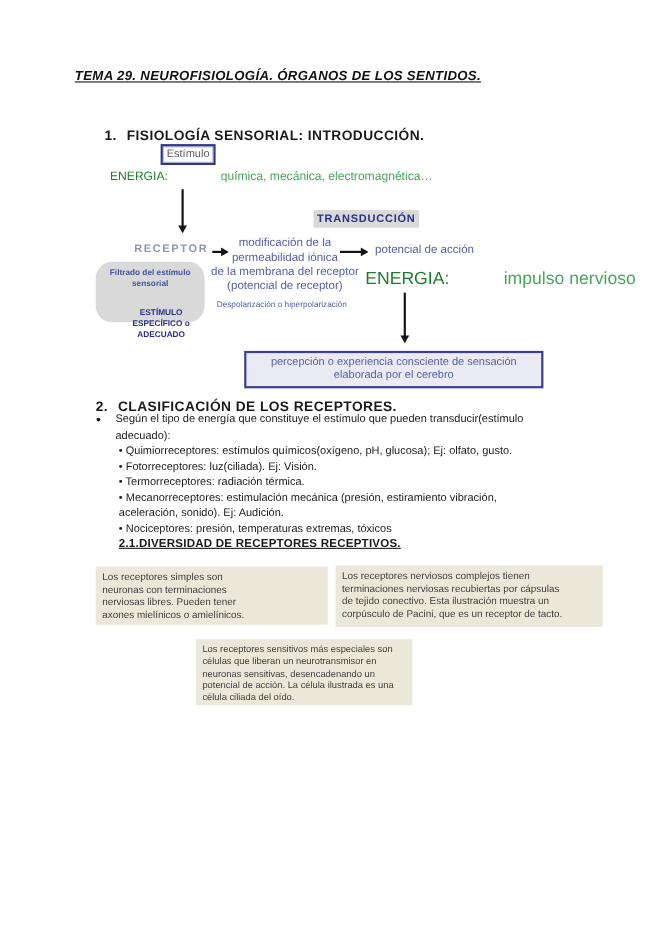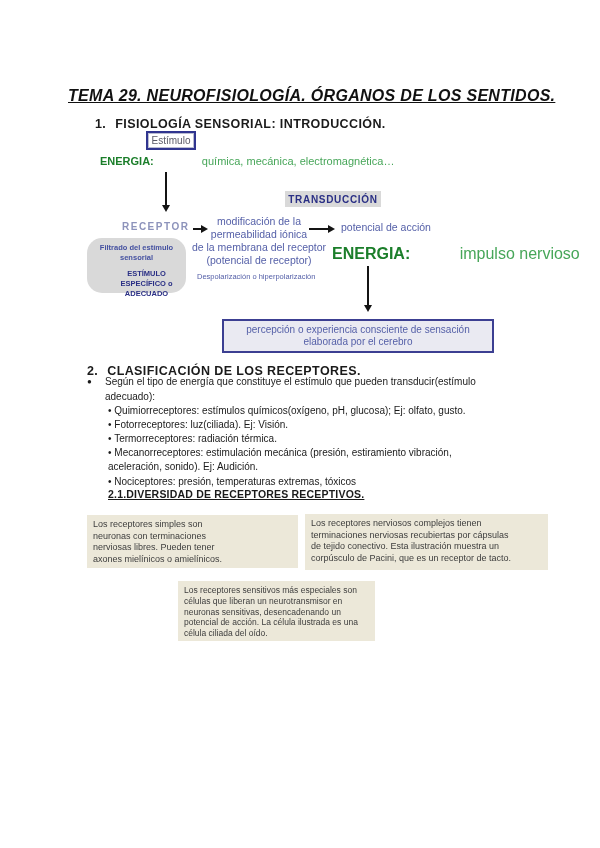--- a/index.html
+++ b/index.html
@@ -1,35 +1,35 @@
 <!DOCTYPE html>
 <html><head>
 <meta charset="utf-8">
 <style>
   * { margin:0; padding:0; box-sizing:border-box; }
   html,body { width:600px; height:848px; background:#ffffff; }
   body { font-family:"Liberation Sans", sans-serif; color:#1a1a1a; position:relative; overflow:hidden; }
   .abs { position:absolute; }
   .pre { white-space:pre-line; }
 
-  .doc-title { left:68px; top:62px; font-size:16px; font-weight:bold; font-style:italic;
-               letter-spacing:.3px; text-decoration:underline; color:#111;margin-top:25px; }
+  .doc-title { left:68px; top:62px; font-size:12px; font-weight:bold; font-style:italic;
+               letter-spacing:.3px; text-decoration:underline; color:#111; }
 
   .h-num  { font-weight:bold; font-size:12.5px; letter-spacing:.4px; display:inline-block; }
   .h-text { font-weight:bold; font-size:12.5px; letter-spacing:.4px; display:inline-block; margin-left:9px; }
   .sec1-h { left:95px; top:114px; }
   .sec2-h { left:87px; top:361px; }
 
   .estimulo-box { left:146px; top:131px; width:50px; height:19px; background:#fff;
                   border:2px solid #30358f; box-shadow:inset 0 0 0 1px #b9bcd2;
                   display:flex; align-items:center; justify-content:center;
                   font-size:10px; color:#5a5a66; }
 
   .energia-line { left:100px; top:155px; font-size:11px; }
-  .energia-bold { color:#1b7e2a; font-weight:bold;margin-top:28px; }
+  .energia-bold { color:#1b7e2a; font-weight:normal;margin-top:28px; }
   .energia-rest { color:#47a659;margin-left:45px; }
 
   
   .varrow { width:0; border-left:2px solid #141414; }
   .varrow::after { content:""; position:absolute; bottom:-6px; left:-5px;
                    border:4px solid transparent; border-top:7px solid #141414; }
   .harrow { height:0; border-top:2px solid #141414; }
   .harrow::after { content:""; position:absolute; right:-6px; top:-5px;
                    border:4px solid transparent; border-left:7px solid #141414; }
   .arrow1 { left:165px; top:172px; height:38px; }
@@ -47,21 +47,21 @@
                font-size:10.5px; line-height:13px; color:#5560a8; }
 
   .pot-accion { left:341px; top:221px; font-size:10.5px; color:#5560a8; }
   .energia2   { left:332px; top:245px; font-size:16px; }
   .despolar   { left:197px; top:272px; font-size:7.5px; color:#5560a8; }
 
   .filtrado-box { left:87px; top:238px; width:99px; height:55px; background:#d9d9d9;
                   text-align:center; padding-top:5px; font-weight:bold;
                   font-size:7.5px; line-height:10px;border-radius:15px; }
   .filtrado-l1 { color:#4450a0; }
-  .filtrado-l2 { color:#2a2f85; margin-top:6px;padding-left:20px; }
+  .filtrado-l2 { color:#2a2f85; margin-top:16px;padding-left:20px; }
 
   .percepcion-box { left:222px; top:319px; width:272px; height:34px; background:#eaeaf2;
                     border:2px solid #3c3f92; display:flex; align-items:center; justify-content:center;
                     text-align:center; font-size:10px; line-height:12.5px; color:#5560a8; }
 
   .bullet-main { left:87px; top:377px; font-size:8px; }
   .intro-text  { left:105px; top:375px; width:412px; font-size:10px; line-height:14.5px; }
 
   .sub-item { left:108px; width:402px; font-size:10px; line-height:14px; }
   .si-0 { top:404px; } .si-1 { top:418px; } .si-2 { top:432px; }

